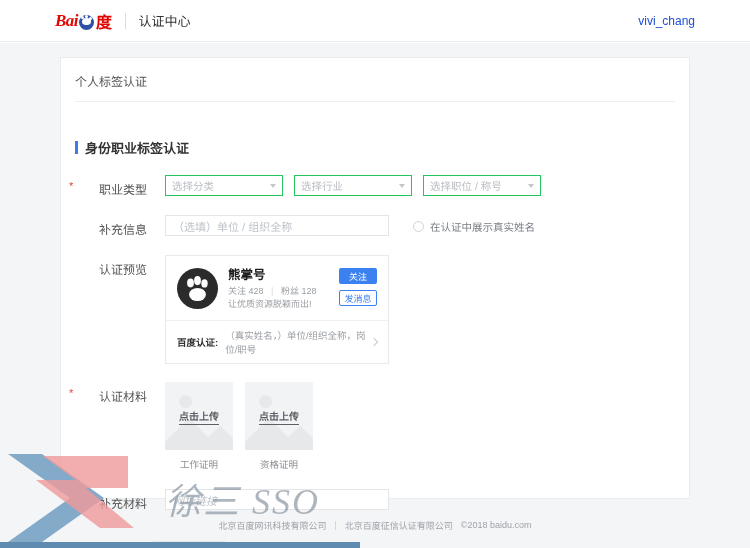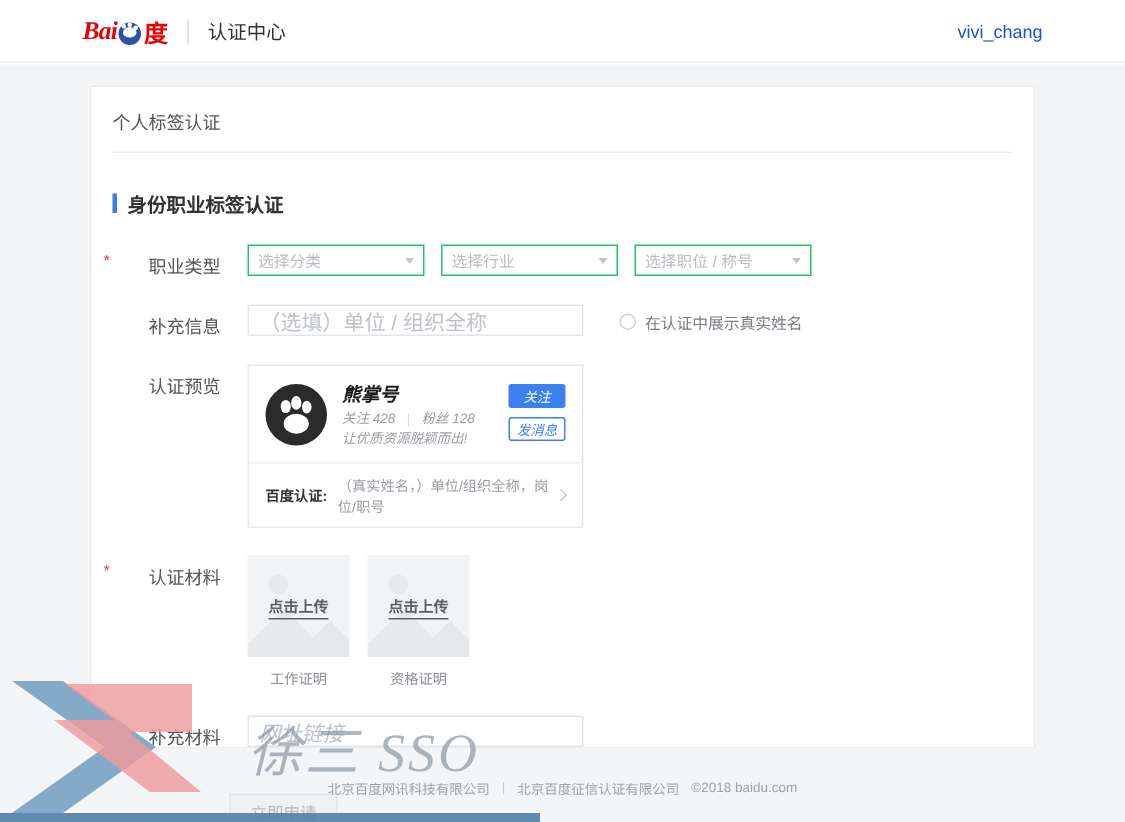--- a/index.html
+++ b/index.html
@@ -52,21 +52,21 @@
   }
 
   .breadcrumb{
     font-size:12px;color:#555;padding:14px 0 0 14px;
   }
   .bc-rule{
     margin:12px 14px 0 14px;height:1px;background:#eceef0;
   }
 
   .sec-title{
-    display:flex;align-items:center;margin:24px 0 0 14px;
+    display:flex;align-items:center;margin:36px 0 0 14px;
   }
   .sec-bar{width:3px;height:13px;background:#3b7de0;margin-right:7px;}
   .sec-txt{font-size:13px;font-weight:bold;color:#333;}
 
   
   .row{display:flex;align-items:flex-start;margin-top:18px;padding-left:14px;}
   .row-label{
     width:72px;text-align:right;font-size:12px;color:#555;
     padding-top:5px;flex:none;position:relative;
   }
@@ -82,34 +82,34 @@
   .caret{
     margin-left:auto;width:0;height:0;
     border-left:3.5px solid transparent;border-right:3.5px solid transparent;
     border-top:4px solid #c2c6cb;
   }
 
   .text-input{
     width:224px;height:21px;border:1px solid #e3e5e8;background:#fff;
     box-sizing:border-box;display:flex;align-items:center;padding:0 7px;
   }
-  .text-input span{font-size:14px;color:#bfc3c8;}
+  .text-input span{font-size:11px;color:#bfc3c8;}
 
   .checkbox-wrap{display:flex;align-items:center;margin-left:24px;padding-top:4px;}
   .cbox{
     width:9px;height:9px;border:1px solid #cfd3d8;border-radius:50%;
     background:#fff;flex:none;cursor:pointer;
   }
   .cbox-label{font-size:10.5px;color:#7a7f85;margin-left:6px;}
 
   
   .preview{
     width:224px;border:1px solid #e8eaec;background:#fff;box-sizing:border-box;
   }
-  .pv-top{display:flex;padding:12px 11px 10px 11px;align-items:flex-start;font-style:italic;}
+  .pv-top{display:flex;padding:12px 11px 10px 11px;align-items:flex-start;}
   .avatar{
     width:41px;height:41px;border-radius:50%;background:#2b2b2b;flex:none;
     position:relative;
   }
   .paw-big{position:absolute;left:0;top:0;width:41px;height:41px;}
   .pv-info{margin-left:10px;flex:1;min-width:0;}
   .pv-name{font-size:12.5px;font-weight:bold;color:#1c1c1c;line-height:14px;}
   .pv-stats{font-size:9px;color:#9a9ea3;margin-top:4px;line-height:11px;}
   .pv-stats .divider{margin:0 5px;color:#d8dadd;}
   .pv-slogan{font-size:9px;color:#9a9ea3;margin-top:2px;line-height:11px;}

